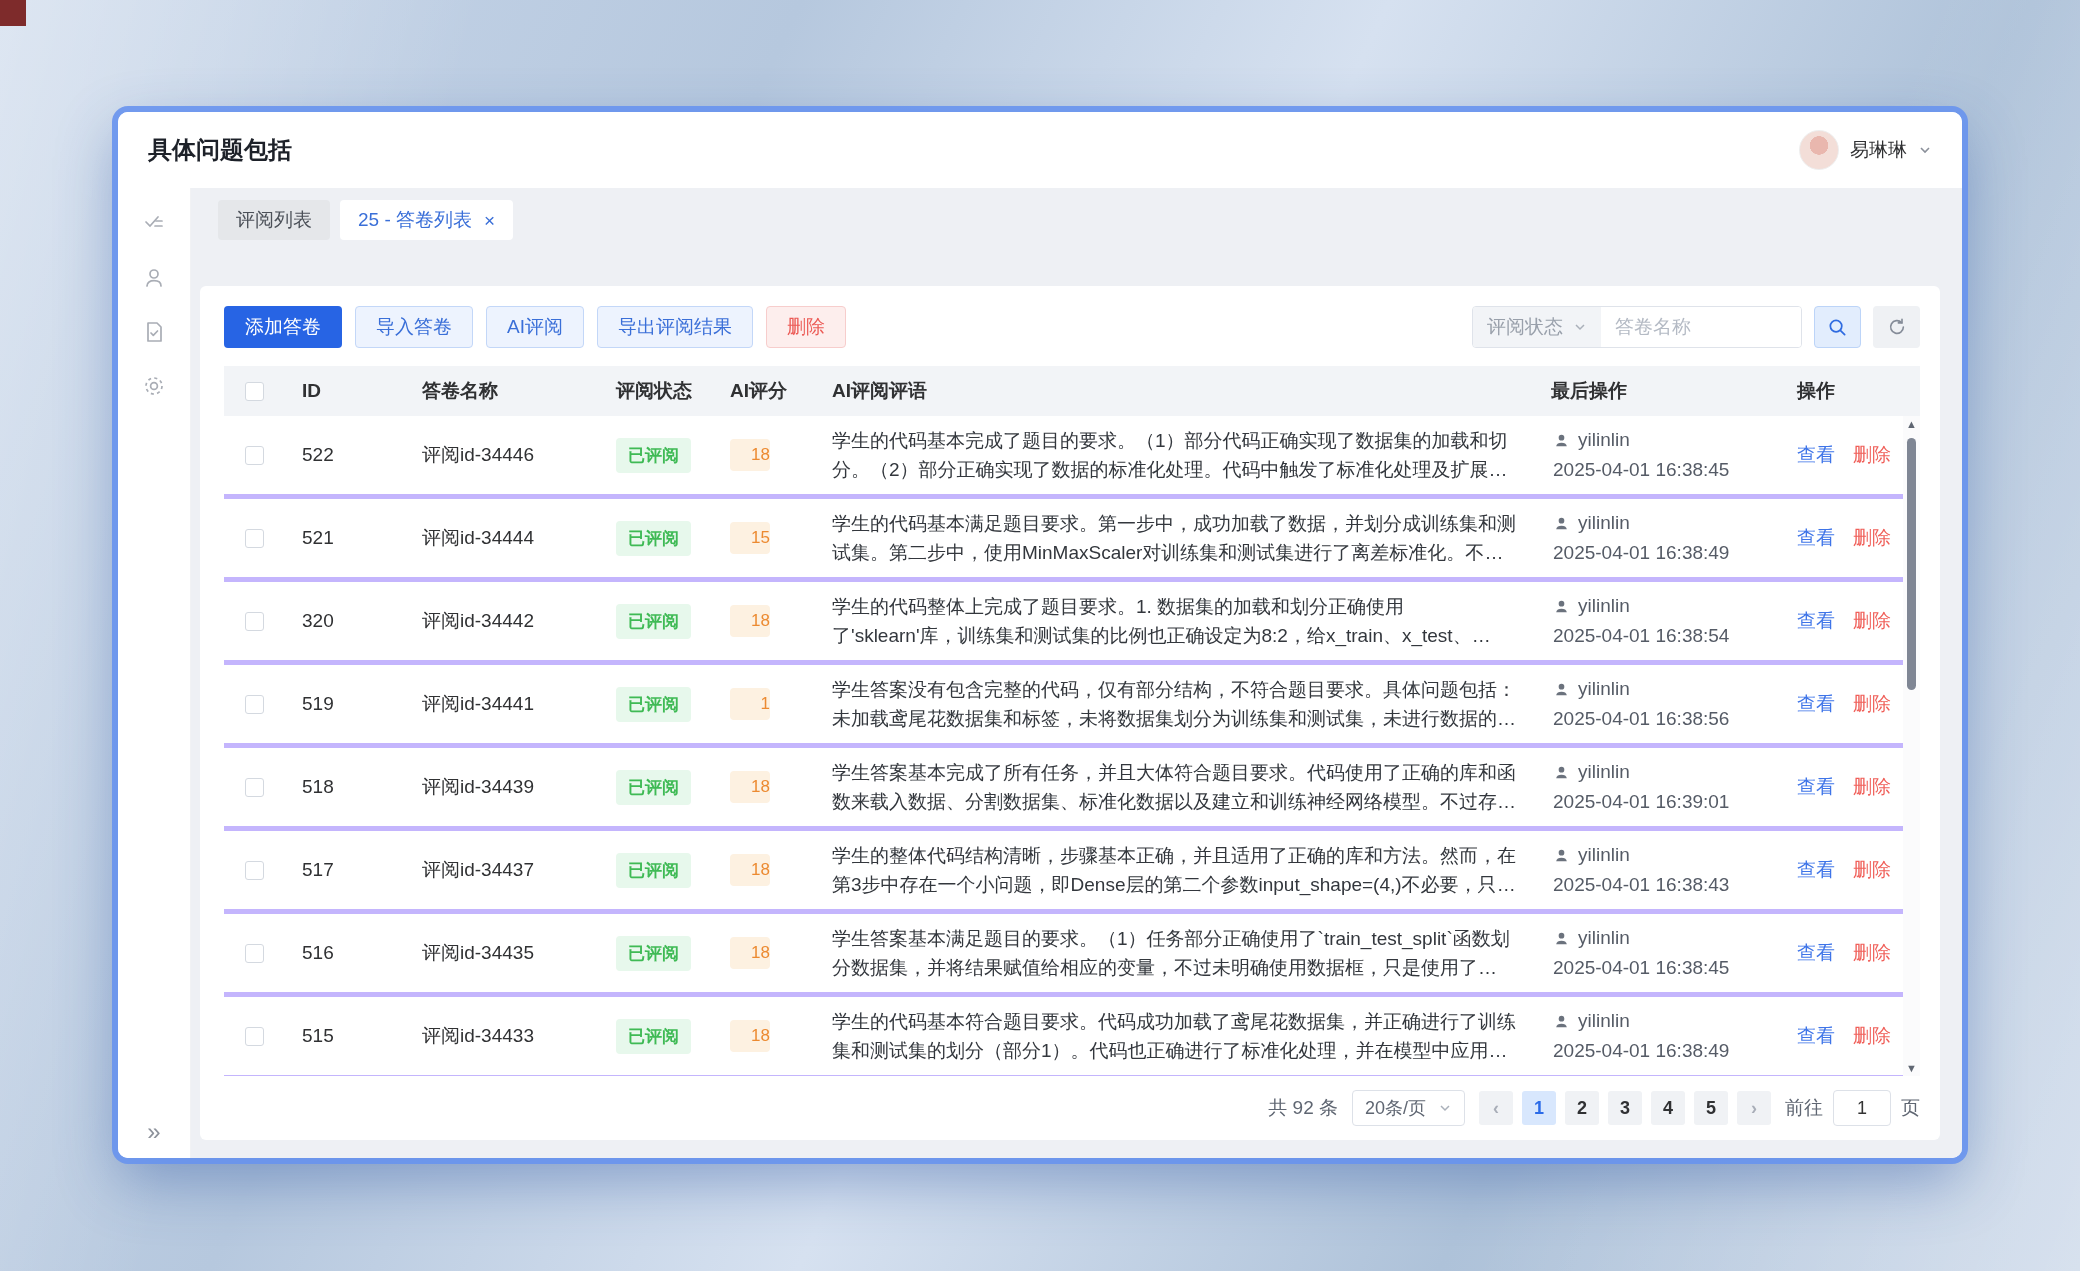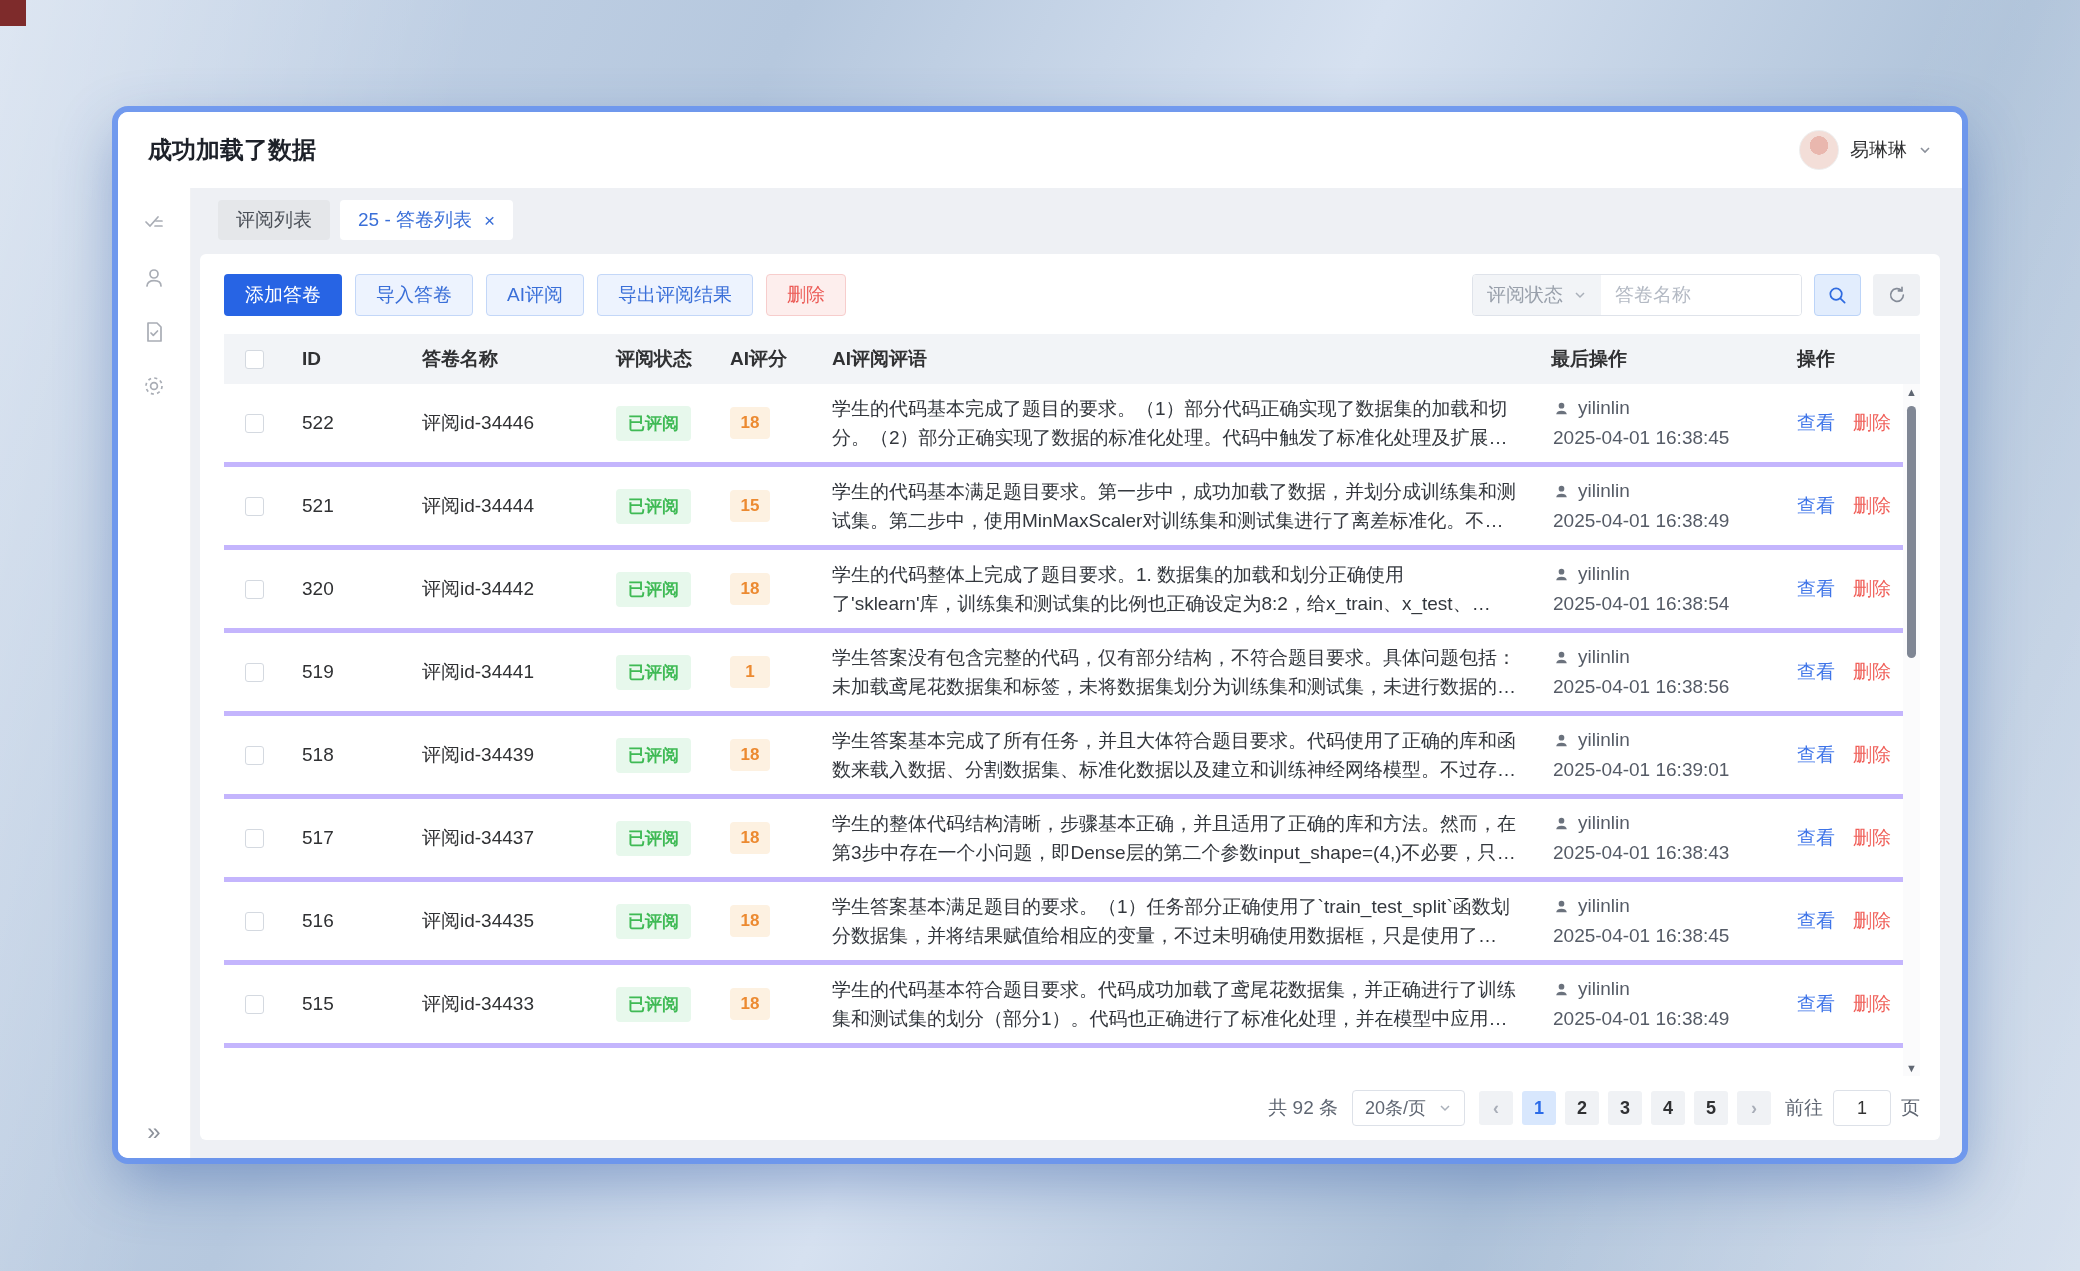--- a/index.html
+++ b/index.html
@@ -29,21 +29,21 @@
   .chev { width:14px; height:14px; }
 
   .win-body { flex:1; display:flex; min-height:0; }
 
   .sidebar { flex:0 0 73px; background:#fff; border-right:1px solid #f1f2f4;
     display:flex; flex-direction:column; align-items:center; padding:24px 0 14px; gap:30px; }
   .side-ic { width:24px; height:24px; color:#a9adb5; cursor:pointer; }
   .side-spacer { flex:1; }
   .collapse-ic { font-size:24px; color:#8d929b; cursor:pointer; line-height:1; }
 
-  .content { flex:1; min-width:0; background:#eef0f4; display:flex; flex-direction:column; padding-top:12px; }
+  .content { flex:1; min-width:0; background:#eef0f4; display:flex; flex-direction:column; padding-top:12px;gap:32px; }
 
   .tabs { display:flex; gap:10px; margin-left:27px; flex:0 0 40px; }
   .tab { height:40px; display:flex; align-items:center; padding:0 18px; border-radius:4px;
     font-size:19px; cursor:pointer; }
   .tab.inactive { background:#e5e7ea; color:#4b5058; }
   .tab.active { background:#fff; color:#3a6fd8; }
   .tab-close { margin-left:12px; font-size:19px; color:#3a6fd8; line-height:1; }
 
   .card { flex:1; min-height:0; margin:14px 22px 18px 9px; background:#fff; border-radius:6px;
     padding:20px 20px 0 24px; display:flex; flex-direction:column; }
@@ -77,22 +77,22 @@
 
   .trow { height:83px; border-bottom:5px solid #c4b5fd; font-size:19px; color:#303133; }
   .c-check { display:flex; justify-content:center; }
   .checkbox { width:19px; height:19px; border:1px solid #d4d9e0; border-radius:3px; background:#fff;
     display:inline-block; cursor:pointer; }
   .c-id, .c-name, .c-status, .c-score { padding-left:18px; }
   .c-comment { padding:0 30px 0 18px; line-height:29px; color:#33373d;
     display:-webkit-box; -webkit-line-clamp:2; -webkit-box-orient:vertical; overflow:hidden; }
   .badge-status { background:#e7f8ec; color:#3fba55; font-size:17px; font-weight:600;
     padding:6px 12px; border-radius:4px; display:inline-block; }
-  .badge-score { background:#fdf1e1; color:#ec8a31; font-size:17px; font-weight:700;
-    width:40px; padding:6px 0; text-align:center; border-radius:4px; display:inline-block; }
+  .badge-score { background:#fdf1e1; color:#ec8a31; font-size:17px; font-weight:400;
+    width:40px; padding:6px 0; text-align:right; border-radius:4px; display:inline-block; }
   .c-lastop { color:#555b66; line-height:30px; padding-left:4px; }
   .op-name { display:flex; align-items:center; gap:8px; }
   .op-name svg { width:17px; height:17px; color:#6b727d; }
   .c-action { display:flex; gap:18px; padding-left:2px; }
   .c-action a { text-decoration:none; cursor:pointer; }
   .link-view { color:#3e74e8; }
   .link-del { color:#f0605a; }
 
   .vscroll { position:absolute; right:0; top:50px; bottom:0; width:17px; background:#fbfbfc;
     display:flex; flex-direction:column; align-items:center; justify-content:space-between;
@@ -117,21 +117,21 @@
 </style>
 </head>
 <body>
 
 <div class="desktop">
   <div class="rec-dot"></div>
 
   <div class="window">
 
     <div class="win-header">
-      <div class="win-title">成功加载了数据</div>
+      <div class="win-title">具体问题包括</div>
       <div class="user-chip">
         <span class="avatar"></span>
         <span class="user-name">易琳琳</span>
         <svg class="chev" viewBox="0 0 14 14" fill="none" stroke="#8b909a" stroke-width="1.6">
             <path d="M3 5l4 4 4-4"></path>
           </svg>
       </div>
     </div>
 
     <div class="win-body">

